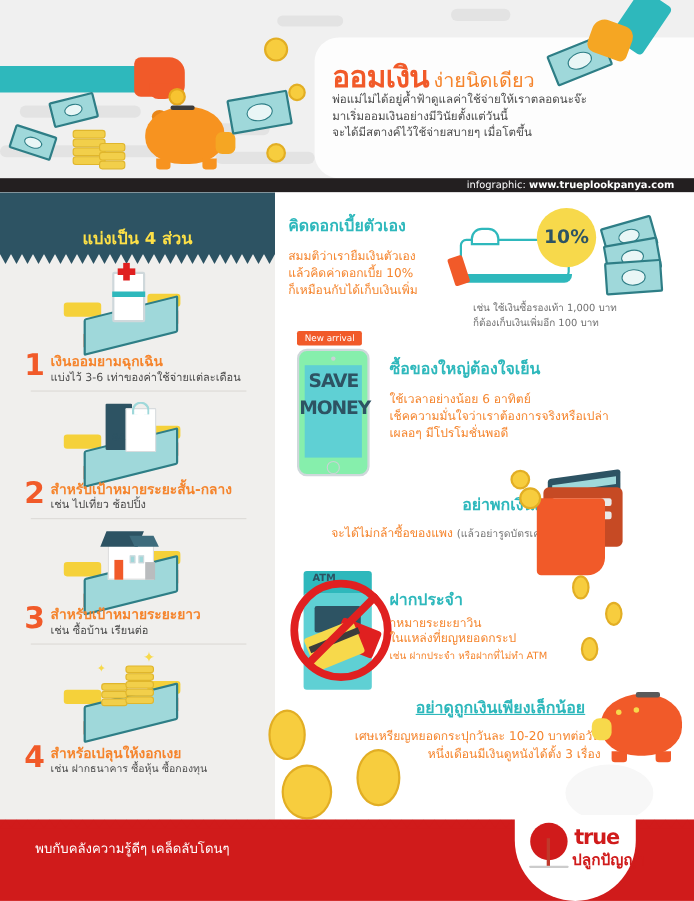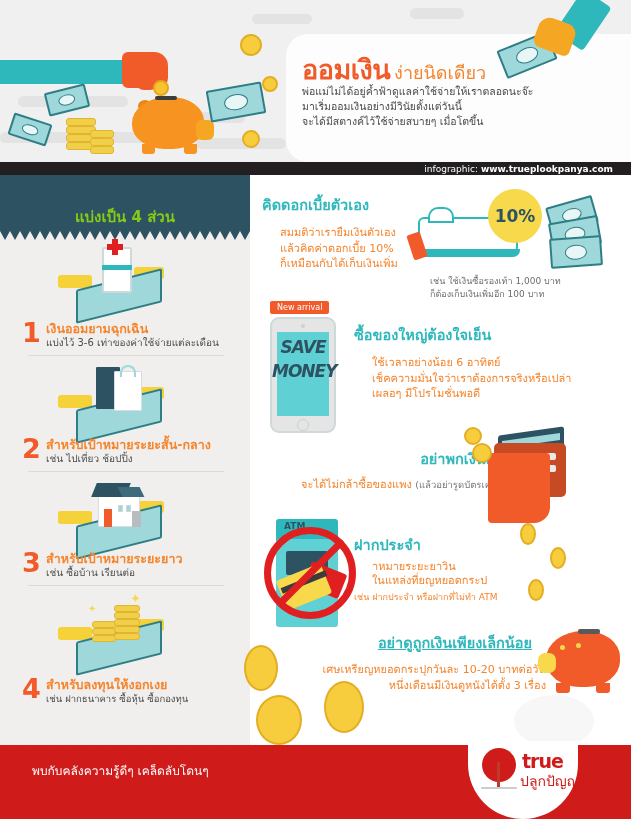--- a/index.html
+++ b/index.html
@@ -51,21 +51,21 @@
 
   
   .body-wrap { position:absolute; left:0; top:175px; width:631px; height:570px; }
   .col-left { position:absolute; left:0; top:0; width:250px; height:570px; background:#f0efed; }
   .col-right { position:absolute; left:250px; top:0; width:381px; height:570px; background:#ffffff; }
 
   .teal-head { position:absolute; left:0; top:0; width:250px; height:56px; background:#2d5363; }
   .teal-head .l1 { position:absolute; left:0; top:10px; width:250px; text-align:center; color:#fff; font-size:14px; white-space:nowrap; }
   .teal-head .l1 .em { font-size:17px; font-weight:bold; }
   .teal-head .l1 .sm { font-size:11px; }
-  .teal-head .l2 { position:absolute; left:0; top:30px; width:250px; text-align:center; color:#84cc16; font-size:15px; font-weight:bold; }
+  .teal-head .l2 { position:absolute; left:0; top:30px; width:250px; text-align:center; color:#fde047; font-size:15px; font-weight:bold; }
   .zig-fix {
     position:absolute; left:0; top:56px; width:250px; height:9px; overflow:hidden;
   }
   .zig-tri { position:absolute; top:0; width:0; height:0; border-left:5px solid transparent; border-right:5px solid transparent; border-top:9px solid #2d5363; }
 
   
   .lblock { position:absolute; left:0; width:250px; }
   .lblock .num { position:absolute; left:22px; top:2px; font-size:27px; font-weight:bold; color:#f15a29; line-height:27px; }
   .lblock .htxt { position:absolute; left:46px; top:2px; font-size:12.5px; font-weight:bold; color:#f5842c; white-space:nowrap; }
   .lblock .stxt { position:absolute; left:46px; top:18px; font-size:10px; color:#4b4b4b; white-space:nowrap; }
@@ -73,26 +73,26 @@
 
   
   .iso { position:absolute; }
   .iso-base { position:absolute; width:86px; height:34px; background:#9fd8da; border:2px solid #2e7e86; transform:skewY(-14deg); border-radius:2px; }
   .iso-side { position:absolute; width:86px; height:12px; background:#f15a29; transform:skewY(-14deg); }
   .ystar { position:absolute; background:#f5d13a; }
 
   
   .rsec { position:absolute; }
   .rhead { font-size:14.5px; font-weight:bold; color:#2eb8bc; white-space:nowrap; }
-  .rbody { font-size:11px; color:#f5842c; line-height:15.5px; white-space:nowrap;margin-left:18px; }
+  .rbody { font-size:11px; color:#f5842c; line-height:15.5px; white-space:nowrap; }
   .rsmall { font-size:9px; color:#6d6d6d; line-height:13px; white-space:nowrap; }
   .rbody-gray { font-size:9.5px; color:#777; }
 
   .badge-new { position:absolute; background:#f15a29; color:#fff; font-size:8px; padding:2px 7px; border-radius:2px; }
-  .phone { position:absolute; background:#e5e5e5; border:2px solid #cfd8db; border-radius:9px;font-style:italic; }
+  .phone { position:absolute; background:#86efac; border:2px solid #cfd8db; border-radius:9px; }
   .phone-scr { position:absolute; background:#5fd0d4; }
   .phone-txt { position:absolute; width:100%; text-align:center; color:#2d5363; font-weight:bold; letter-spacing:-1px; }
 
   .shoe { position:absolute; background:#ffffff; border:2px solid #2eb8bc; border-radius:6px 22px 6px 6px; }
   .shoe-sole { position:absolute; background:#2eb8bc; border-radius:0 0 7px 7px; }
   .tag { position:absolute; background:#f15a29; border-radius:2px; transform:rotate(-18deg); }
   .pct-circle { position:absolute; border-radius:50%; background:#f7d94b; display:flex; align-items:center; justify-content:center; color:#2d5363; font-weight:bold; }
 
   .wallet { position:absolute; background:#f15a29; border-radius:5px; }
   .wallet-back { position:absolute; background:#c64a24; border-radius:5px; }
@@ -114,21 +114,21 @@
   .footer { position:absolute; left:0; top:745px; width:631px; height:74px; background:#d01b1b; }
   .foot-zig { position:absolute; left:0; top:745px; width:631px; height:8px; overflow:hidden; }
   .foot-tri { position:absolute; top:0; width:0; height:0; border-left:5px solid transparent; border-right:5px solid transparent; border-bottom:8px solid #d01b1b; }
   .foot-text { position:absolute; left:32px; top:762px; color:#fff; font-size:12px; line-height:19px; }
   .foot-text b { font-weight:bold; }
   .logo-disc { position:absolute; left:468px; top:741px; width:110px; height:78px; background:#fff; border-radius:0 0 55px 55px; }
   .logo-tree-circle { position:absolute; left:482px; top:748px; width:34px; height:34px; border-radius:50%; background:#d01b1b; }
   .logo-trunk { position:absolute; left:497px; top:762px; width:3px; height:26px; background:#c0392b; }
   .logo-ground { position:absolute; left:481px; top:787px; width:36px; height:2px; background:#cccccc; border-radius:1px; }
   .logo-true { position:absolute; left:522px; top:750px; font-size:19px; font-weight:bold; color:#d01b1b; letter-spacing:-1px; }
-  .logo-th { position:absolute; left:520px; top:770px; font-size:14px; color:#d01b1b; }
+  .logo-th { position:absolute; left:520px; top:770px; font-size:14px; color:#d01b1b;font-weight:bold; }
 
   .coin-bg { position:absolute; border-radius:50%; background:#f7cd3e; border:2px solid #e2ae24; }
 </style>
 </head>
 <body>
 
 <div id="page">
 
   <div class="hero">
     <div class="hero-blob" style="left:18px;top:96px;width:110px;height:11px;"></div>
@@ -299,21 +299,21 @@
         <div class="stack" style="left:38px;top:13px;width:26px;height:7px;"></div>
         <div class="stack" style="left:38px;top:20px;width:26px;height:7px;"></div>
         <div class="stack" style="left:38px;top:27px;width:26px;height:7px;"></div>
         <div class="stack" style="left:38px;top:34px;width:26px;height:7px;"></div>
         <div style="position:absolute;left:54px;top:-8px;color:#f7d94b;font-size:13px;">✦</div>
         <div style="position:absolute;left:12px;top:4px;color:#f7d94b;font-size:10px;">✦</div>
       </div>
 
       <div class="lblock" style="top:498px;">
         <div class="num">4</div>
-        <div class="htxt">สำหรับลงทุนให้งอกเงย</div>
+        <div class="htxt">สำหรัอเปลุนให้งอกเงย</div>
         <div class="stxt" style="font-size:9.5px;">เช่น ฝากธนาคาร ซื้อหุ้น ซื้อกองทุน</div>
       </div>
     </div>
 
     <div class="col-right">
 
       <div class="rsec" style="left:12px;top:18px;">
         <div class="rhead">คิดดอกเบี้ยตัวเอง</div>
         <div class="rbody" style="margin-top:9px;">
           <div>สมมติว่าเรายืมเงินตัวเอง</div>

